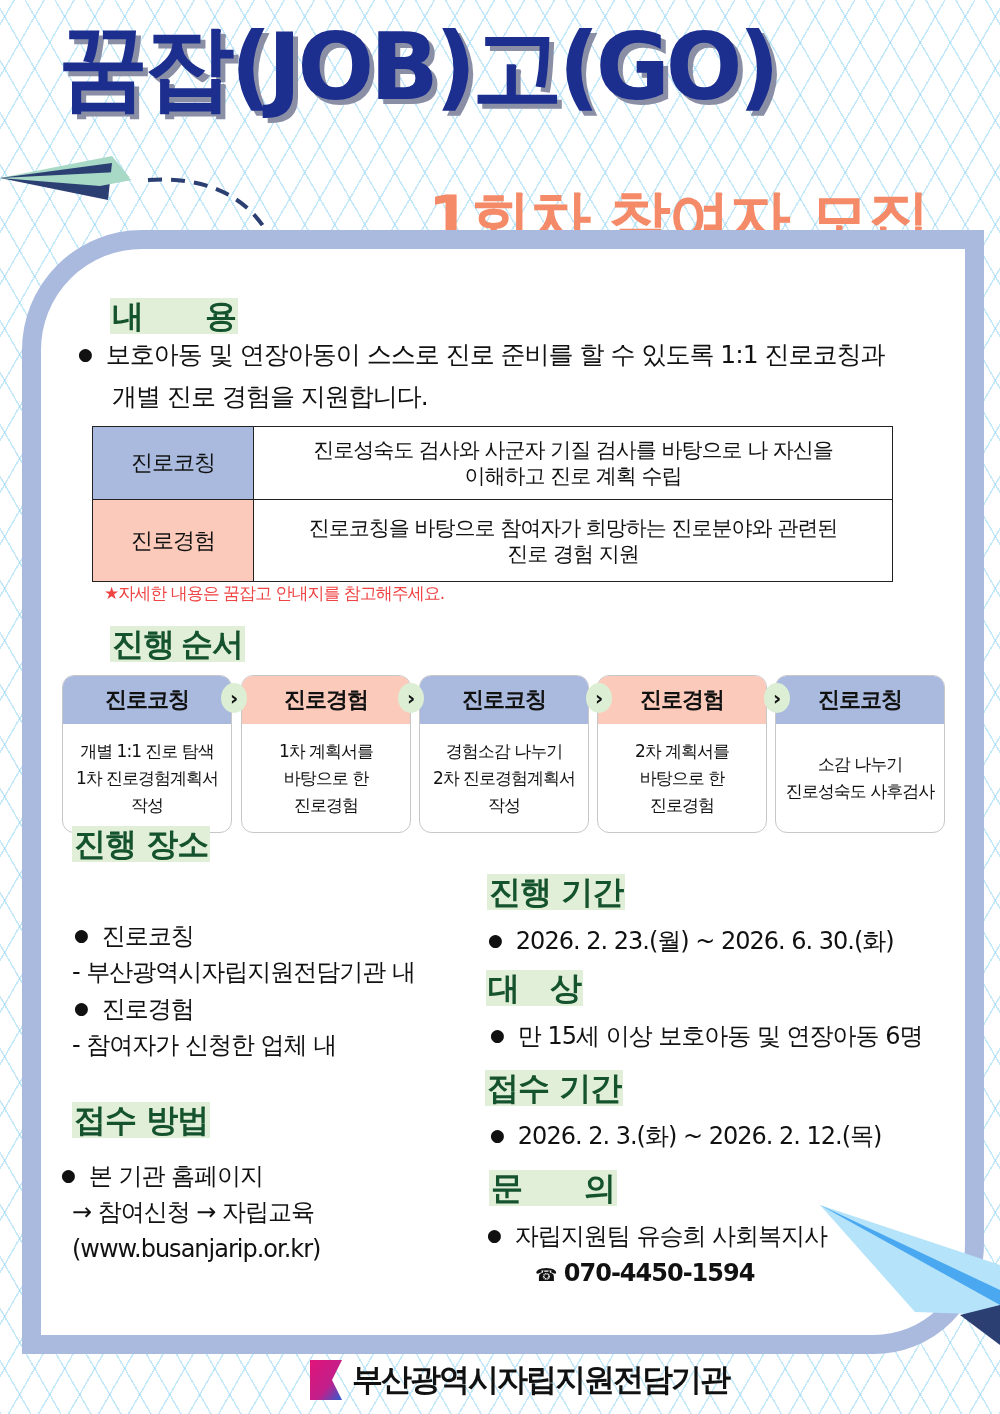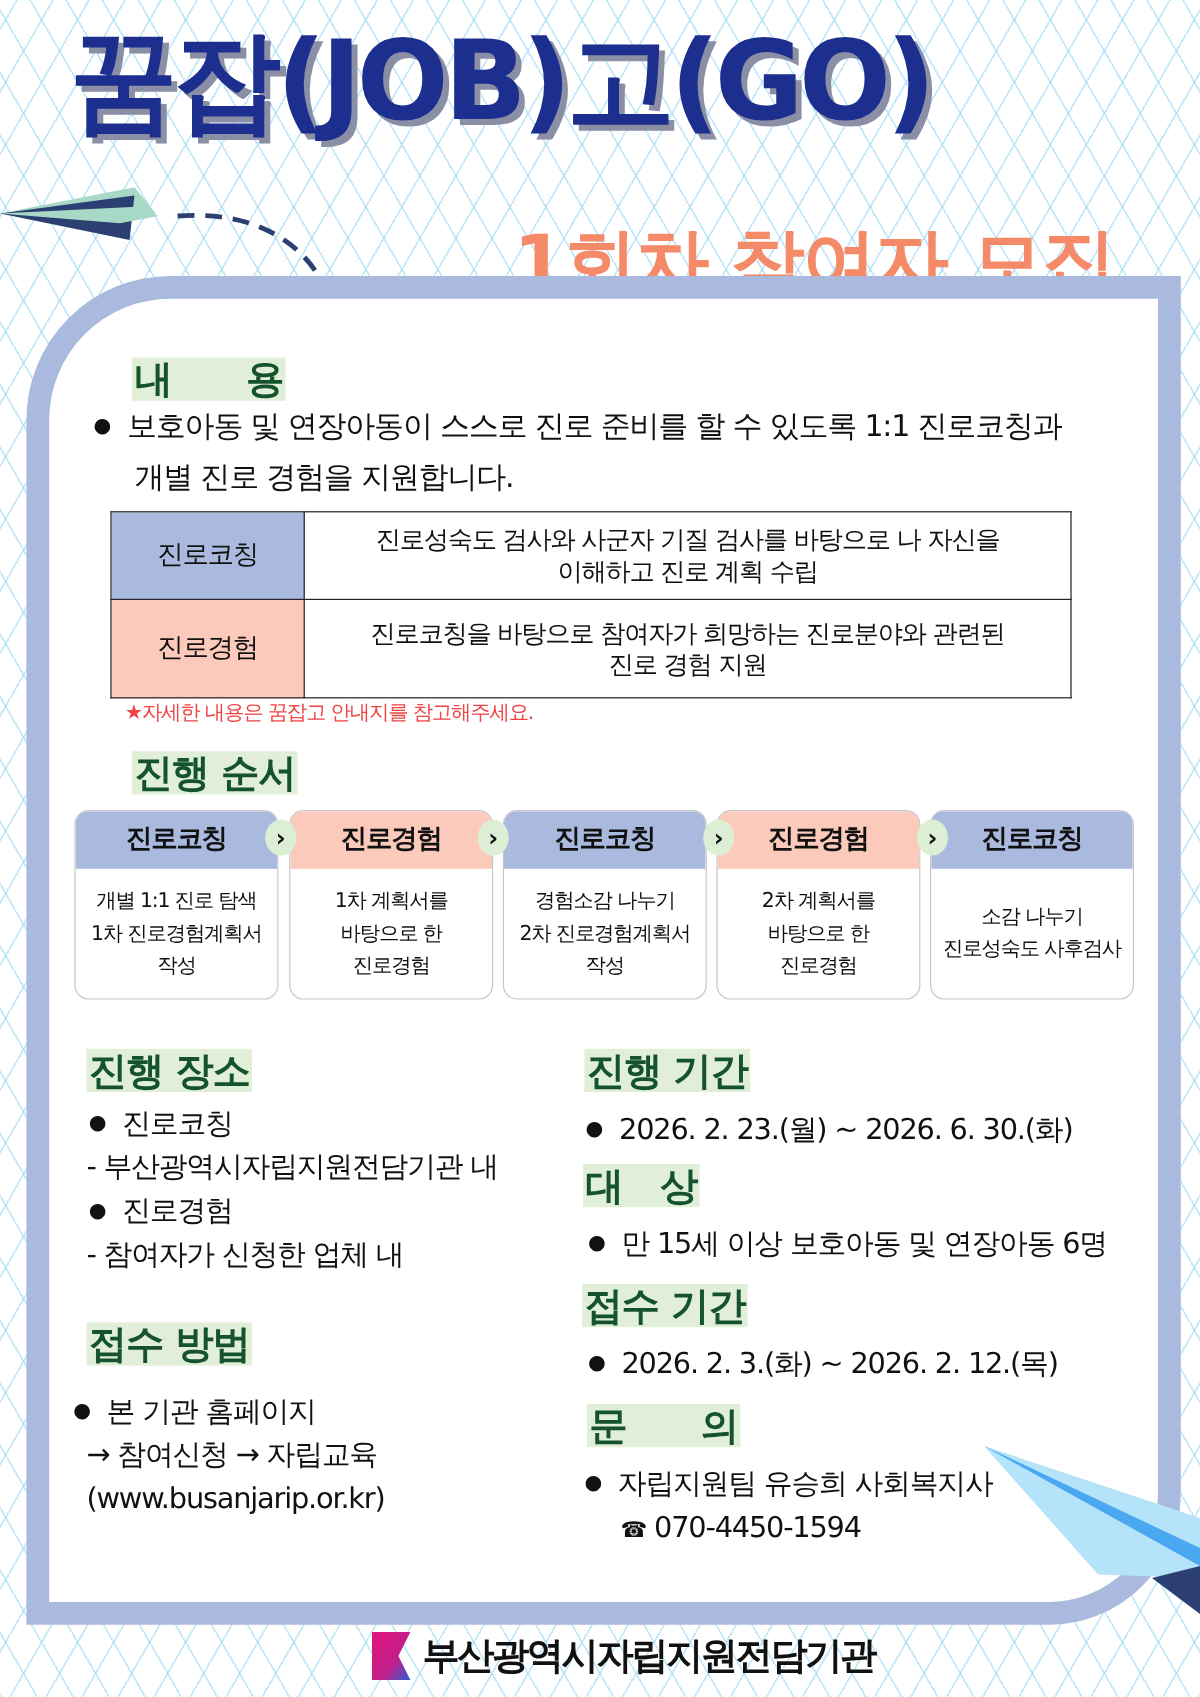--- a/index.html
+++ b/index.html
@@ -112,21 +112,21 @@
     <td class="k" style="background:#fbcabb;">진로경험</td>
     <td>
       <div>진로코칭을 바탕으로 참여자가 희망하는 진로분야와 관련된</div>
       <div>진로 경험 지원</div>
     </td>
   </tr>
 </tbody>
   </table>
 <div class="note">★자세한 내용은 꿈잡고 안내지를 참고해주세요.</div>
 
-<div class="sec-head" style="left:110px; top:626px;">진행 순서</div>
+<div class="sec-head" style="left:110px; top:626px;font-family:Liberation Serif, serif;">진행 순서</div>
 <div class="steps">
   <div class="step" style="left:0px;">
     <div class="hd" style="background:#a9bade;">진로코칭</div>
     <div class="bd">
         <div>
       <div>개별 1:1 진로 탐색</div>
       <div>1차 진로경험계획서</div>
       <div>작성</div>
     </div>
       </div>
@@ -173,21 +173,21 @@
     <div class="hd" style="background:#a9bade;">진로코칭</div>
     <div class="bd">
         <div>
       <div>소감 나누기</div>
       <div>진로성숙도 사후검사</div>
     </div>
       </div>
   </div>
 </div>
 
-<div class="sec-head" style="left:72px; top:874px;">진행 장소</div>
+<div class="sec-head" style="left:72px; top:826px;">진행 장소</div>
 <div class="txt" style="left:74px; top:917px;"><span class="bullet"></span><span>진로코칭</span></div>
 <div class="txt" style="left:72px; top:953px;">- 부산광역시자립지원전담기관 내</div>
 <div class="txt" style="left:74px; top:990px;"><span class="bullet"></span><span>진로경험</span></div>
 <div class="txt" style="left:72px; top:1026px;">- 참여자가 신청한 업체 내</div>
 
 <div class="sec-head" style="left:72px; top:1102px;">접수 방법</div>
 <div class="txt" style="left:61px; top:1157px;"><span class="bullet"></span><span>본 기관 홈페이지</span></div>
 <div class="txt" style="left:72px; top:1193px;">→ 참여신청 → 자립교육</div>
 <div class="txt" style="left:72px; top:1230px;">(www.busanjarip.or.kr)</div>
 
@@ -195,21 +195,21 @@
 <div class="txt" style="left:488px; top:922px;"><span class="bullet"></span><span>2026. 2. 23.(월) ~ 2026. 6. 30.(화)</span></div>
 
 <div class="sec-head" style="left:486px; top:970px;">대　상</div>
 <div class="txt" style="left:490px; top:1017px;"><span class="bullet"></span><span>만 15세 이상 보호아동 및 연장아동 6명</span></div>
 
 <div class="sec-head" style="left:485px; top:1070px;">접수 기간</div>
 <div class="txt" style="left:490px; top:1117px;"><span class="bullet"></span><span>2026. 2. 3.(화) ~ 2026. 2. 12.(목)</span></div>
 
 <div class="sec-head" style="left:489px; top:1170px;">문　　의</div>
 <div class="txt" style="left:487px; top:1217px;"><span class="bullet"></span><span>자립지원팀 유승희 사회복지사</span></div>
-<div class="txt" style="left:517px; top:1254px;"><span style="font-size:18px;">☎</span> <span>070-4450-1594</span></div>
+<div class="txt" style="left:535px; top:1254px;font-weight:bold;"><span style="font-size:18px;">☎</span> <span>070-4450-1594</span></div>
 
 <svg class="plane-br" width="180" height="155" viewBox="0 0 180 155">
   <polygon points="0,0 180,60 180,110 95,107" fill="#b5e4fa"></polygon>
   <polygon points="0,0 180,85 180,100" fill="#4aa8f0"></polygon>
   <polygon points="140,110 180,100 180,140" fill="#2b3f72"></polygon>
 </svg>
 
 <div class="logo">
   <svg width="36" height="44" viewBox="0 0 36 44">
     <defs>

